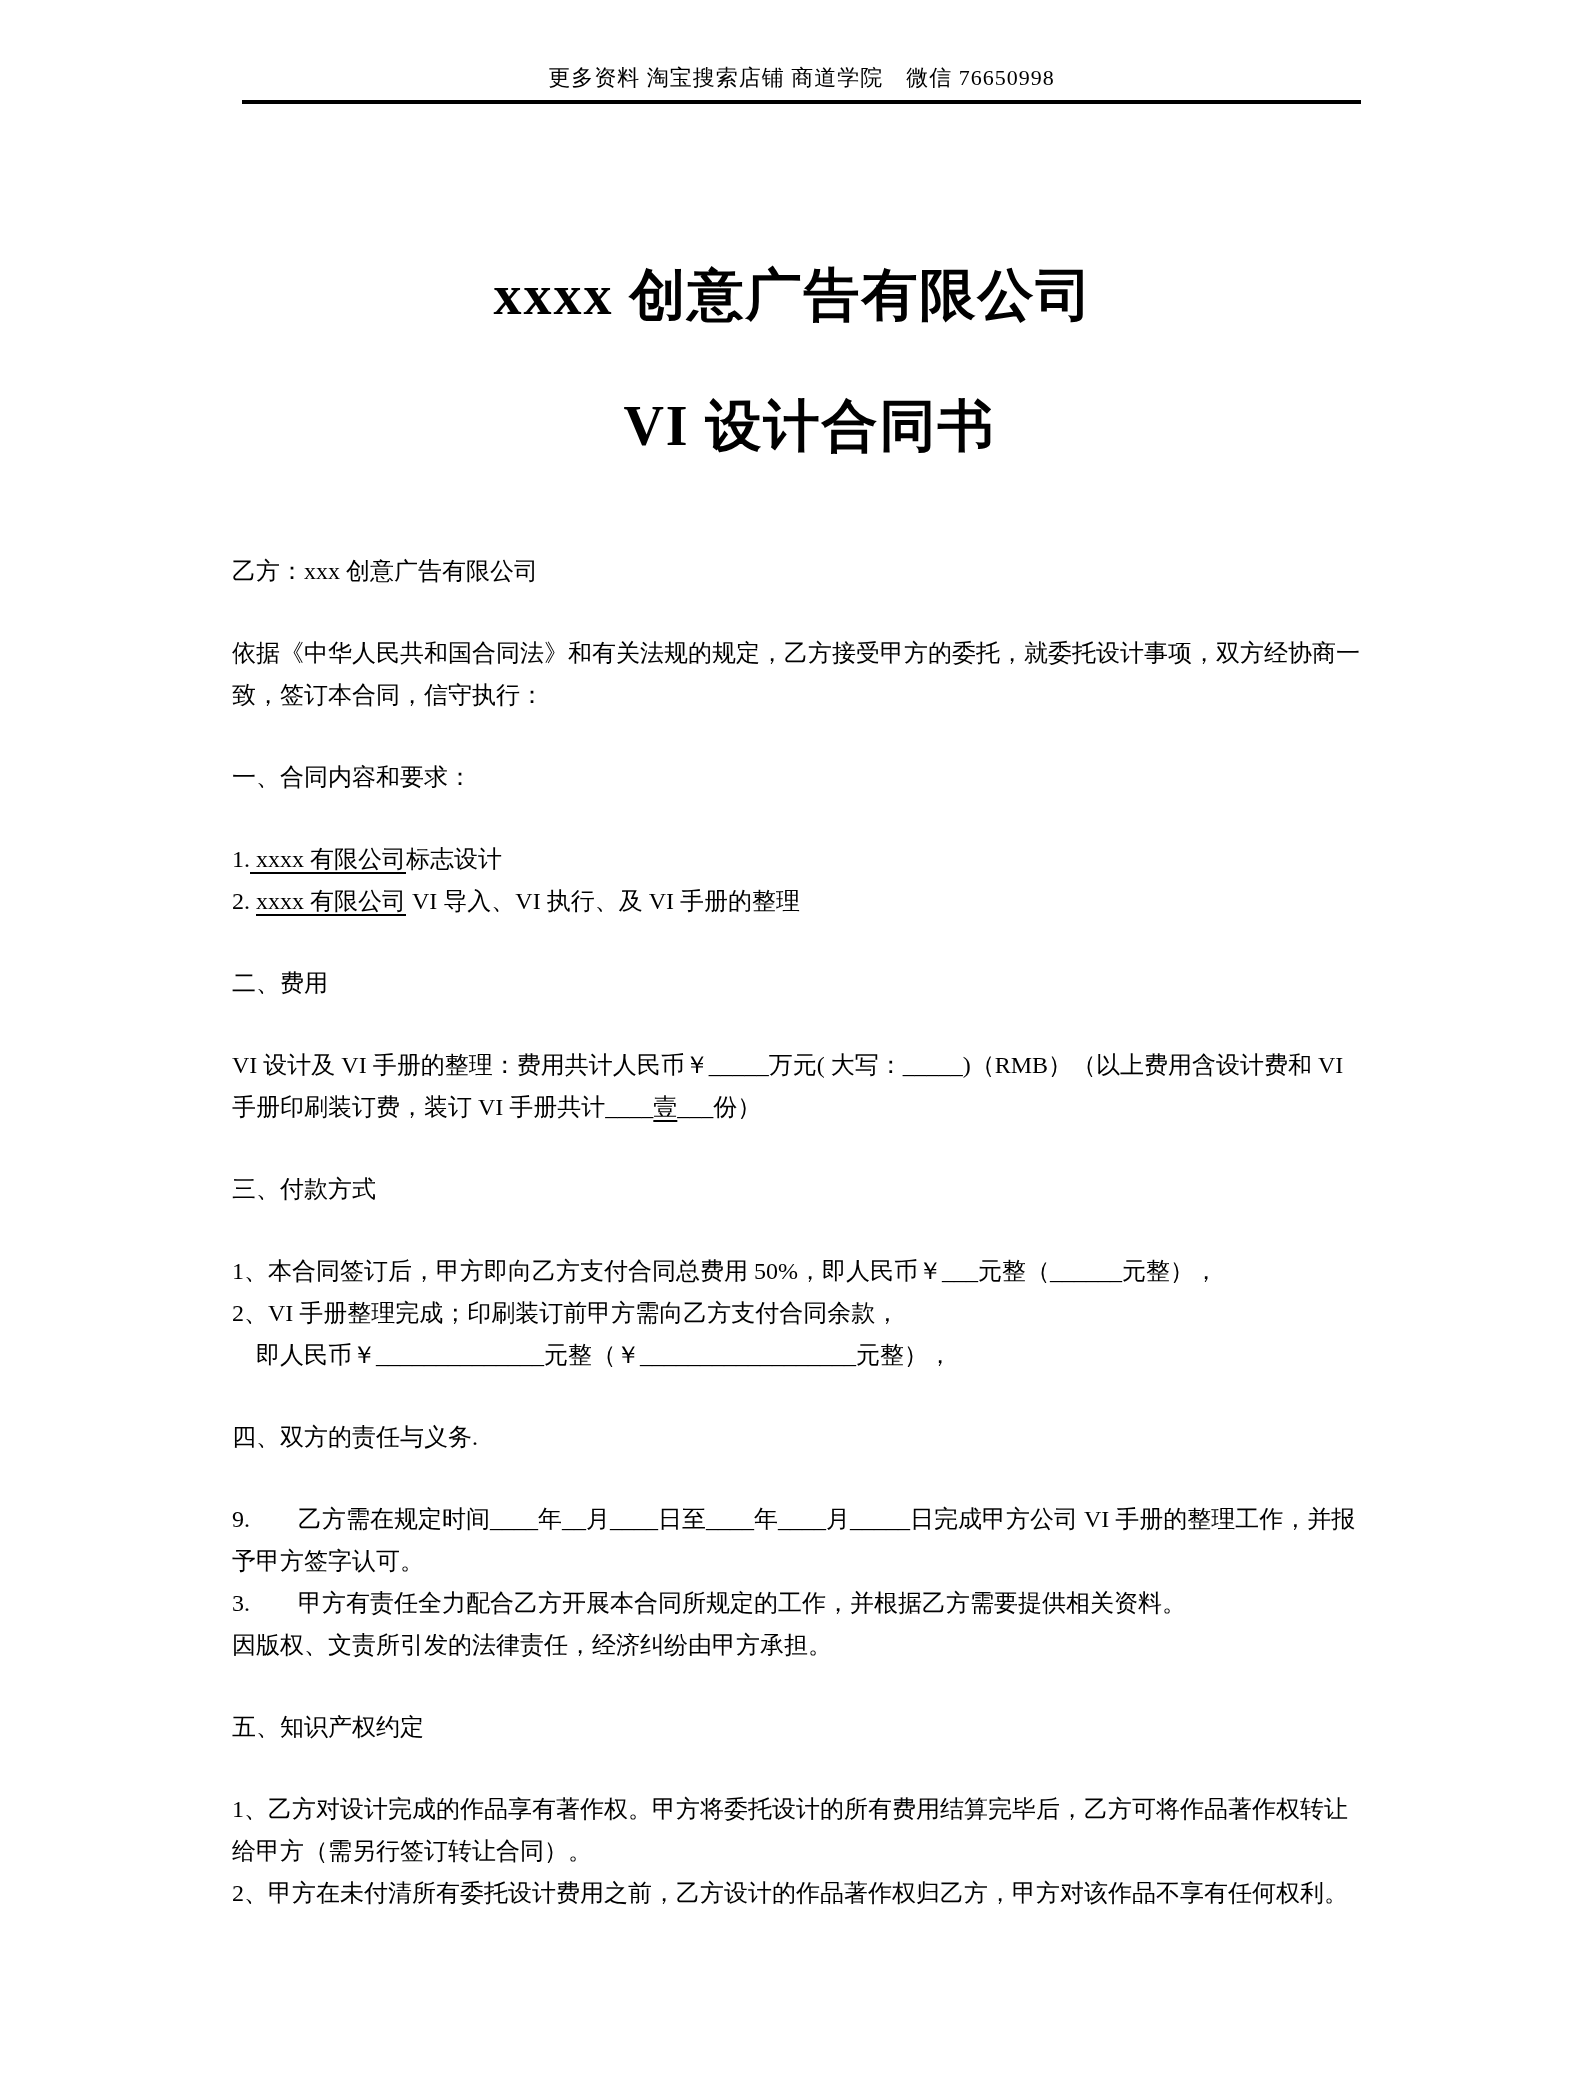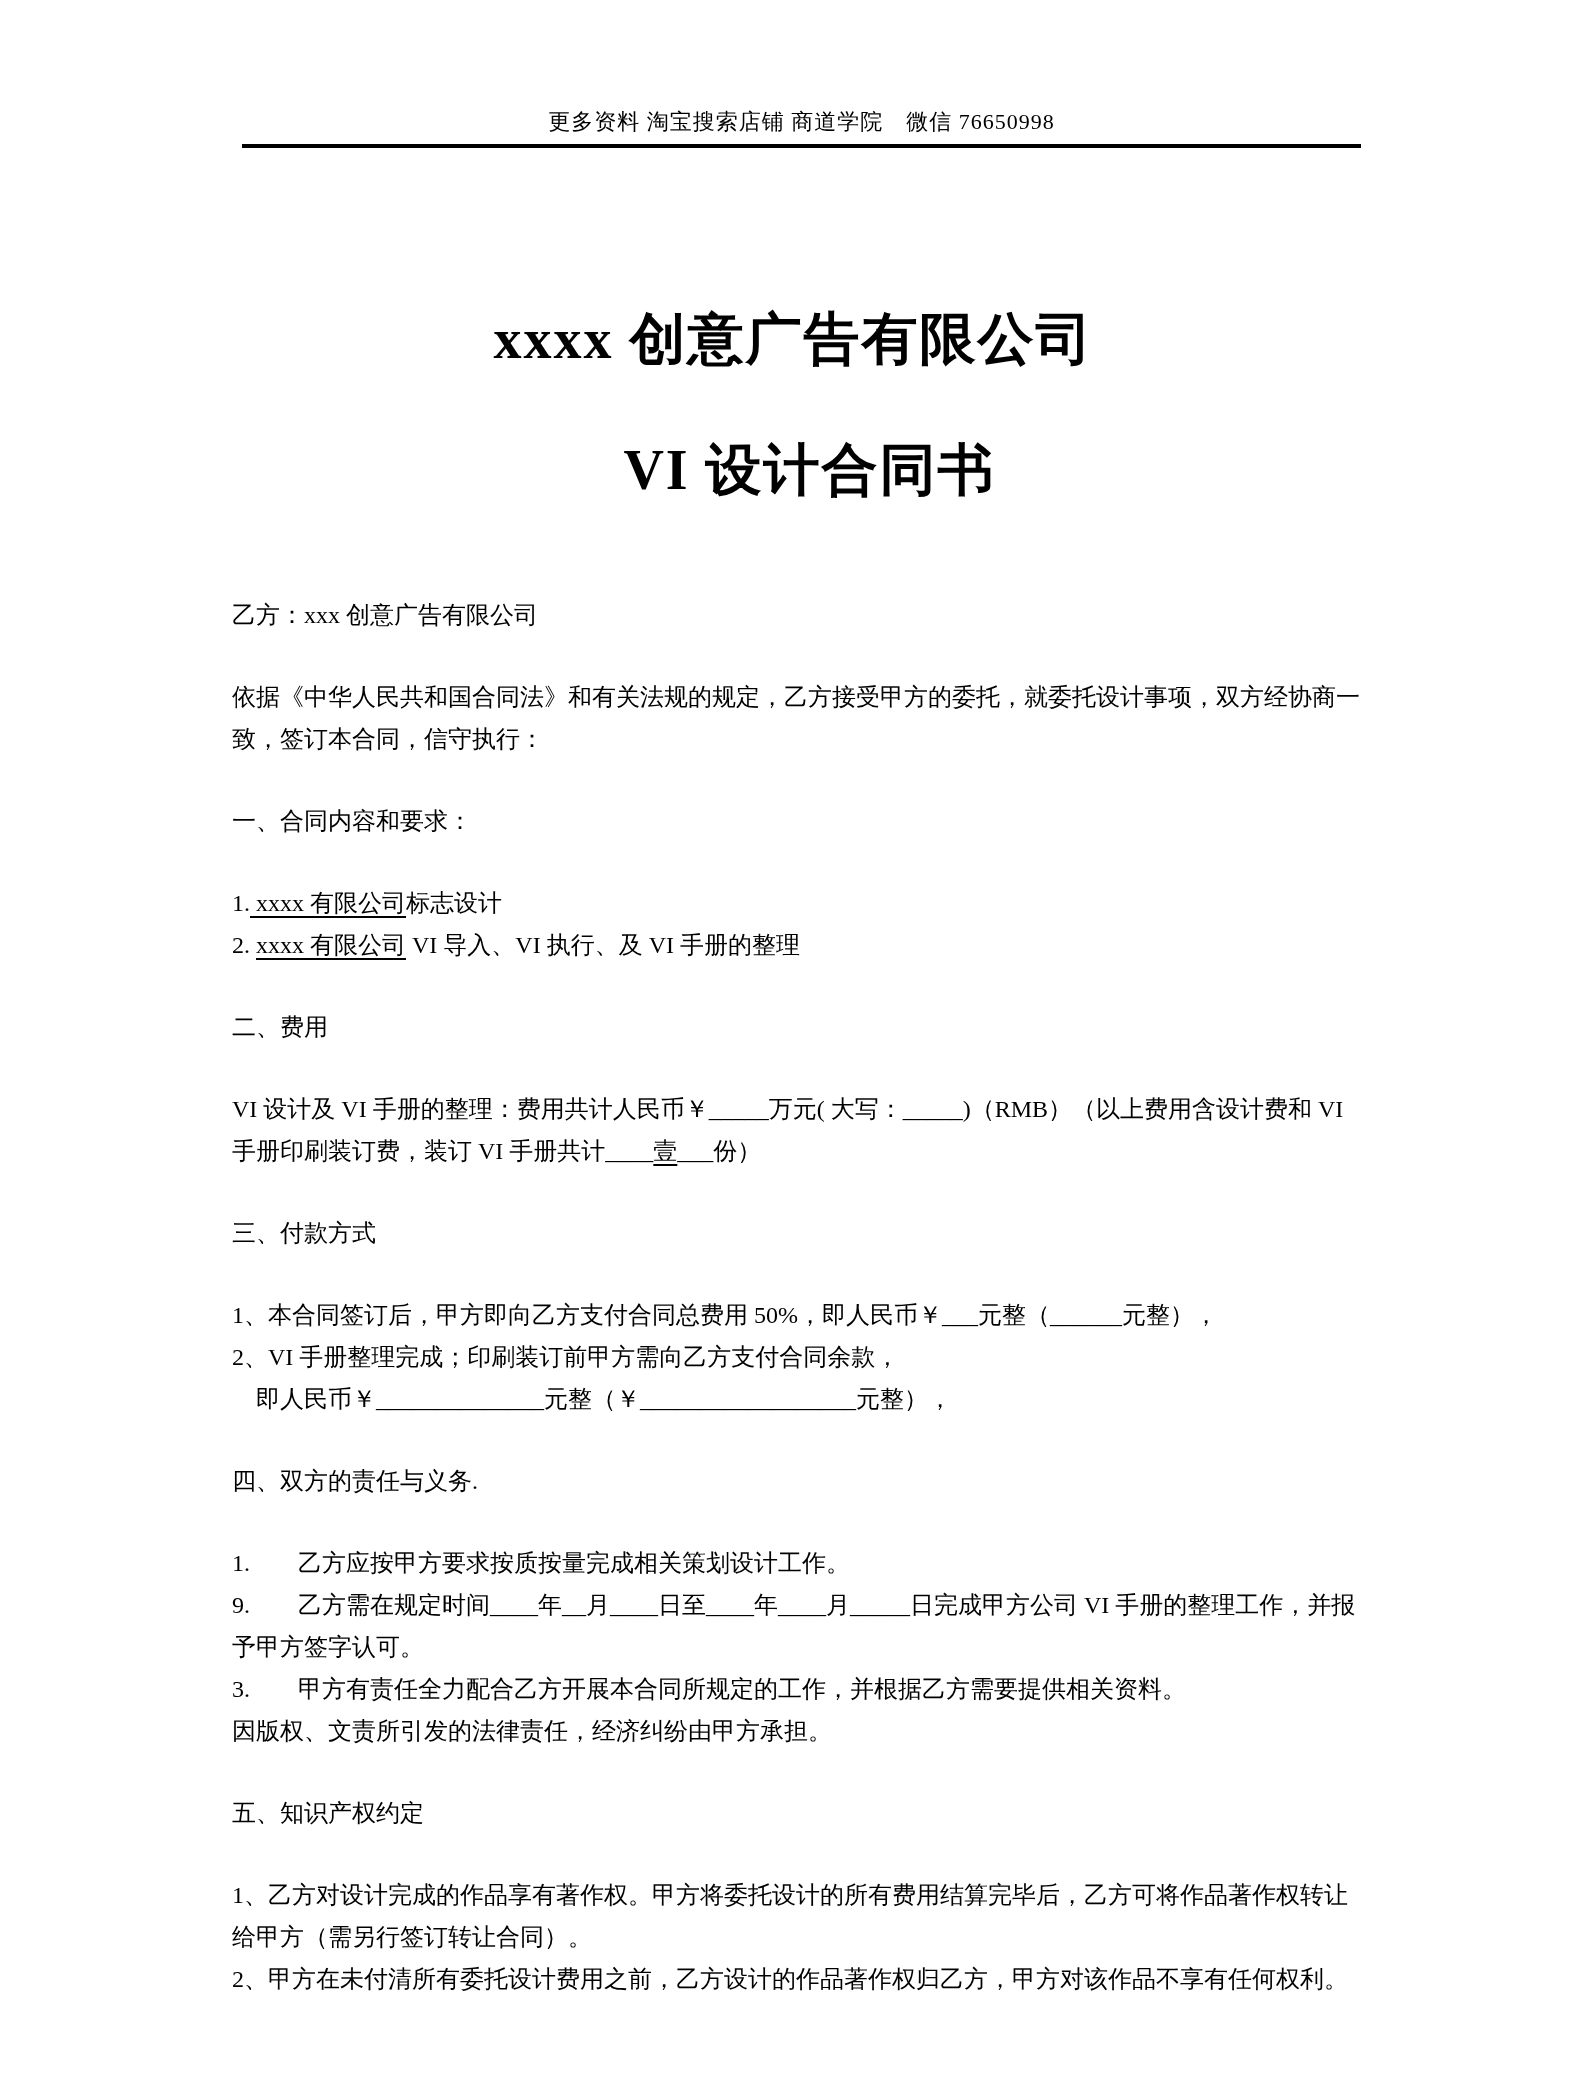--- a/index.html
+++ b/index.html
@@ -7,22 +7,22 @@
     position:relative;
     width:1587px;
     height:2090px;
     background:#ffffff;
     color:#000000;
     font-family:"Liberation Serif","DejaVu Serif",serif;
     overflow:hidden;
     box-sizing:border-box;
   }
   .doc-header{
-    margin:16px 226px 0 242px;
-    padding-top:92px;
+    margin:0 226px 0 242px;
+    padding-top:64px;
   }
   .doc-header-text{
     text-align:center;
     font-size:22px;
     line-height:28px;
     letter-spacing:1px;
   }
   .doc-header-rule{
     border-bottom:4px solid #000000;
     margin-top:8px;
@@ -94,21 +94,20 @@
       <div class="line">1、本合同签订后，甲方即向乙方支付合同总费用 50%，即人民币￥___元整（______元整），</div>
       <div class="line">2、VI 手册整理完成；印刷装订前甲方需向乙方支付合同余款，</div>
       <div class="line">　即人民币￥______________元整（￥__________________元整），</div>
     </div>
 
     <div class="para">
       <div class="line">四、双方的责任与义务.</div>
     </div>
 
     <div class="para">
-      <div class="line">1.　　乙方应按甲方要求按质按量完成相关策划设计工作。</div>
       <div class="line">9.　　乙方需在规定时间____年__月____日至____年____月_____日完成甲方公司 VI 手册的整理工作，并报予甲方签字认可。</div>
       <div class="line">3.　　甲方有责任全力配合乙方开展本合同所规定的工作，并根据乙方需要提供相关资料。</div>
       <div class="line">因版权、文责所引发的法律责任，经济纠纷由甲方承担。</div>
     </div>
 
     <div class="para">
       <div class="line">五、知识产权约定</div>
     </div>
 
     <div class="para">

